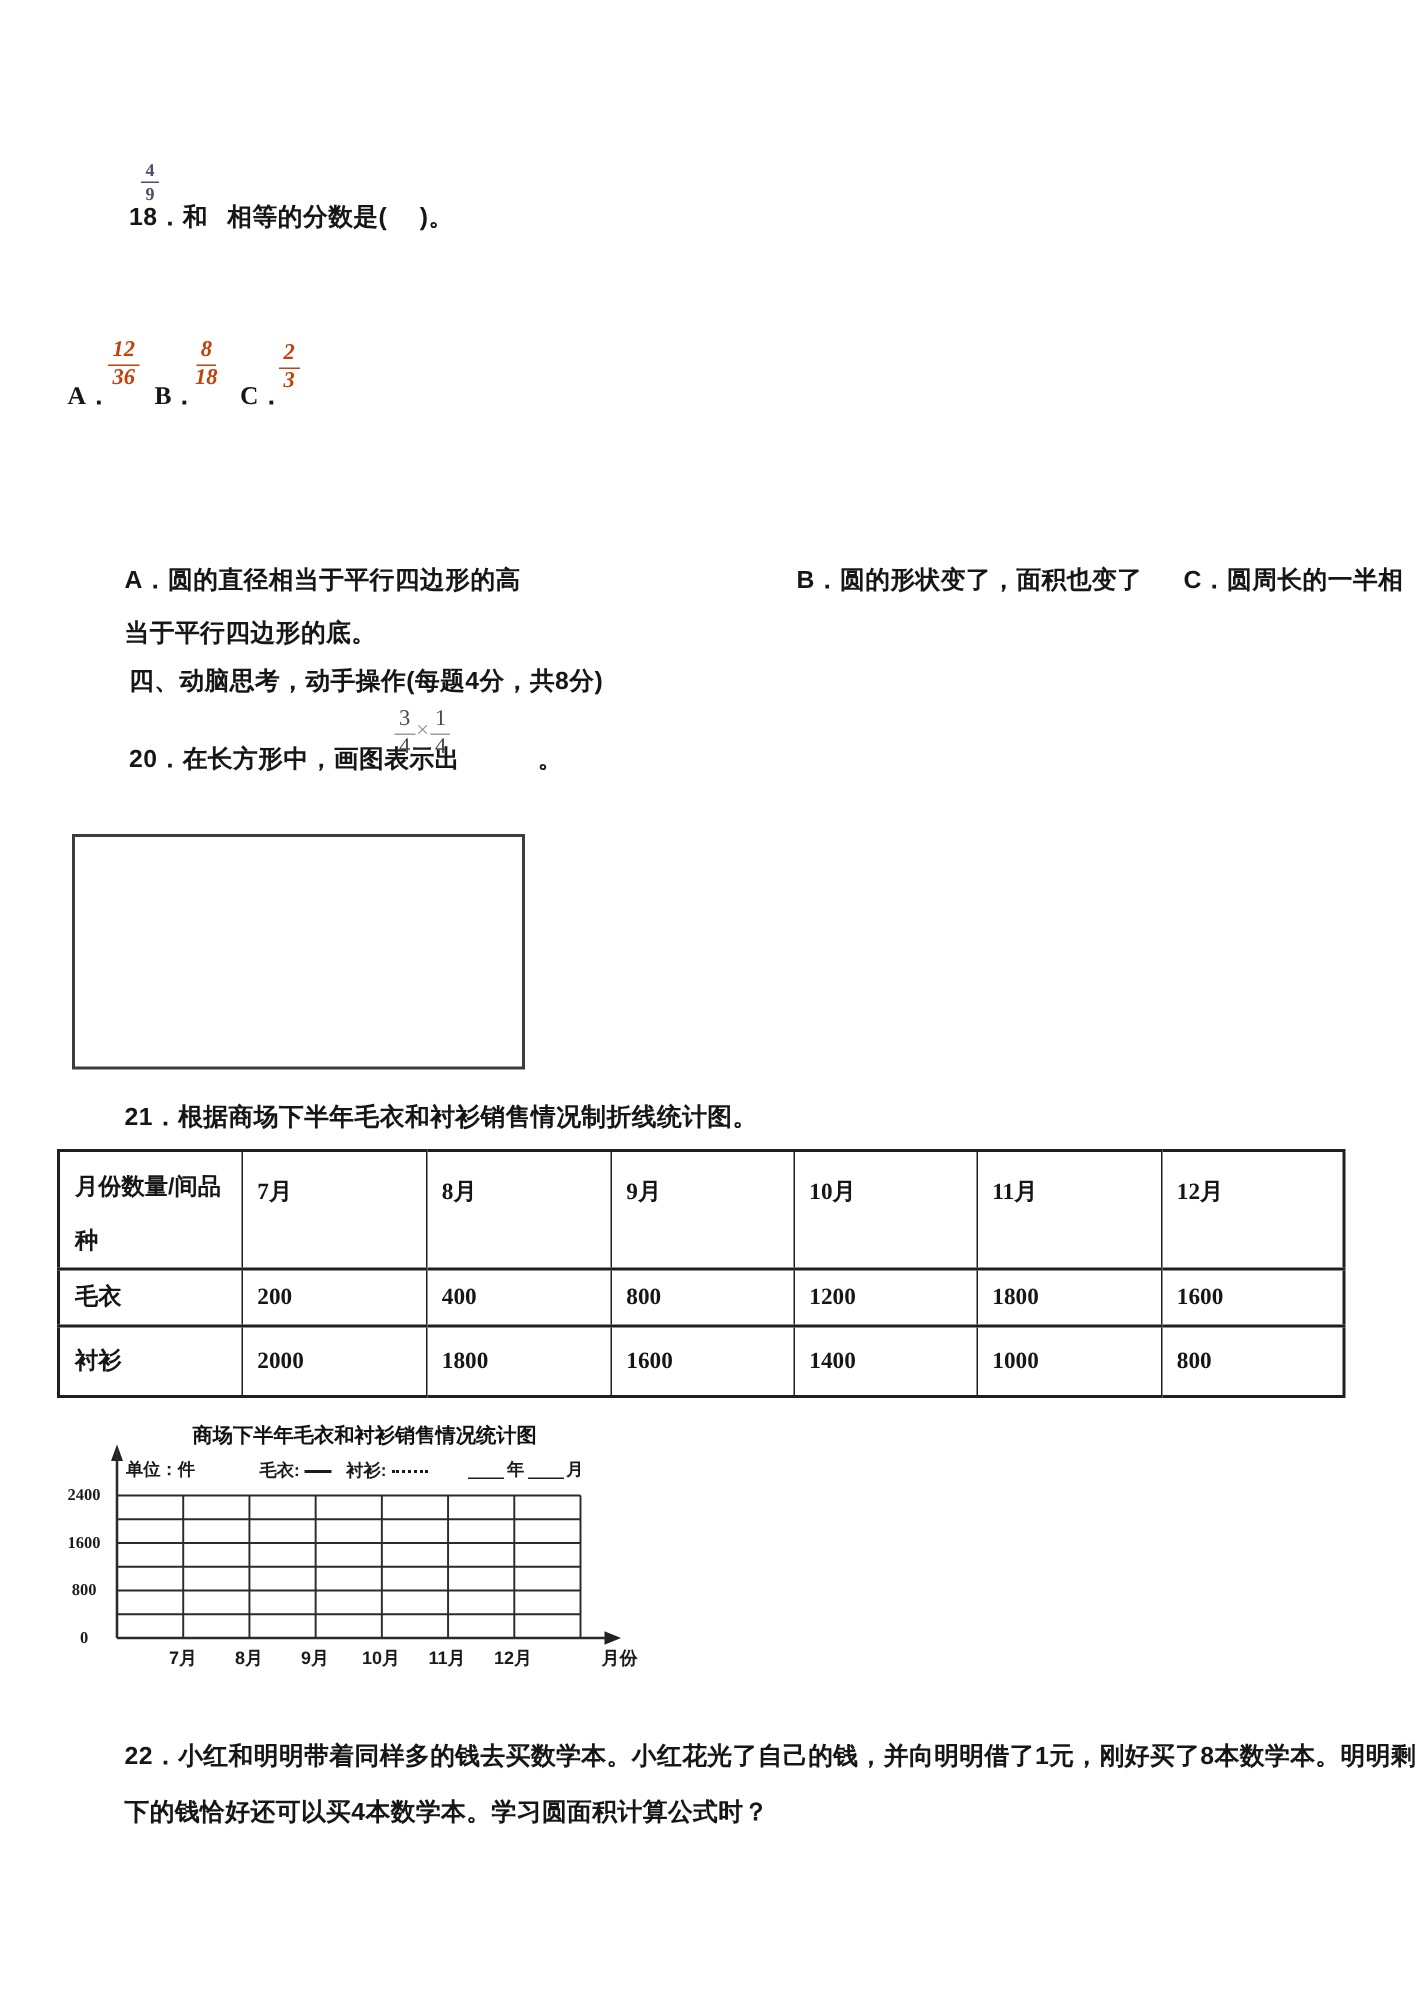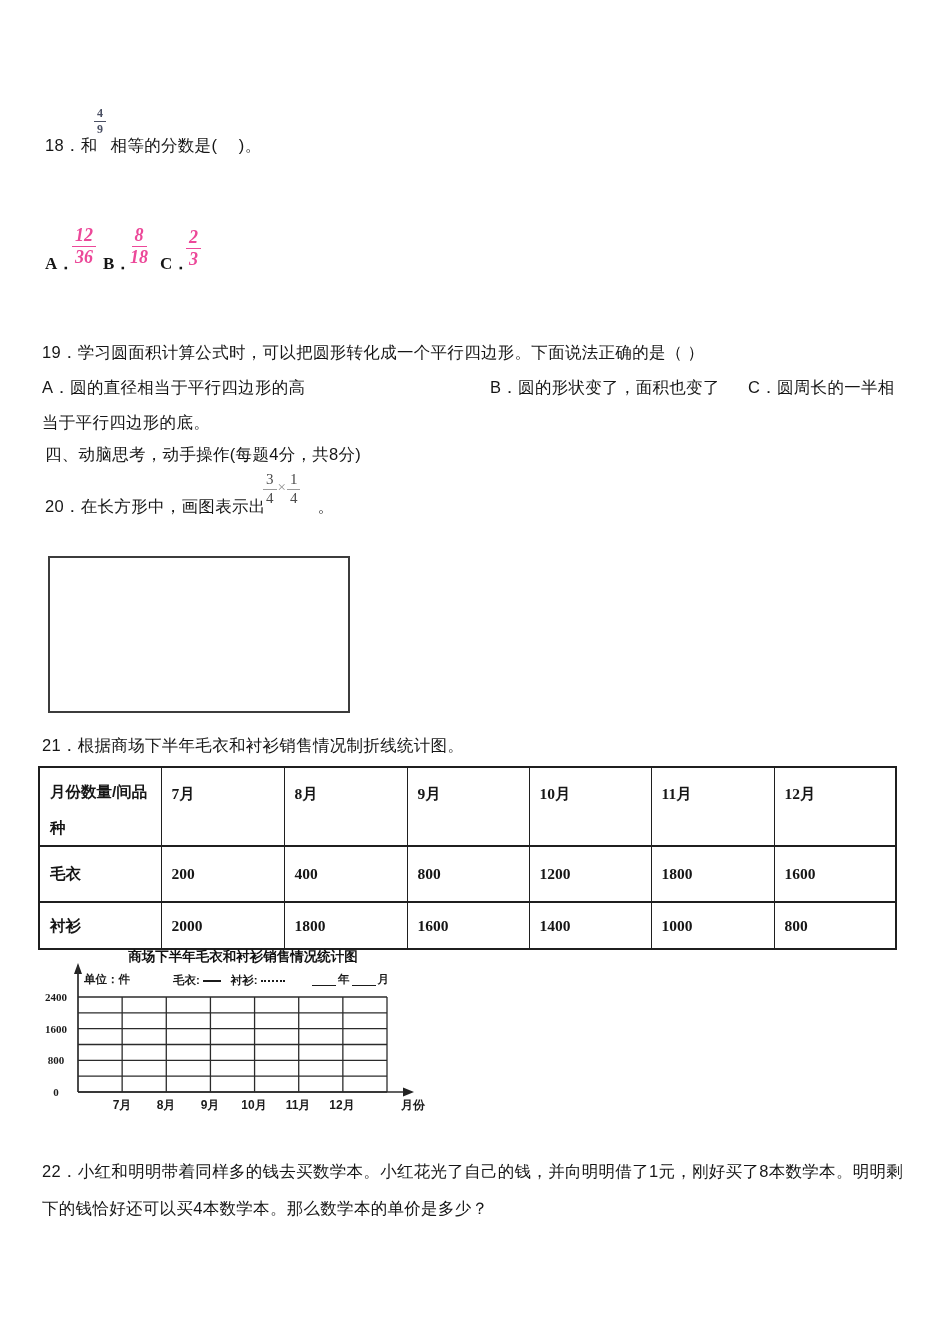--- a/index.html
+++ b/index.html
@@ -1,29 +1,29 @@
 <!DOCTYPE html>
 <html lang="zh"><head>
 <meta charset="utf-8">
 <style>
   html,body{margin:0;padding:0;background:#fff;}
   .page{position:relative;width:950px;height:1344px;background:#ffffff;overflow:hidden;
         font-family:"Liberation Sans",sans-serif;color:#161616;}
   .abs{position:absolute;}
-  .t{font-size:16.5px;line-height:1.25;letter-spacing:0.3px;font-weight:400;}
+  .t{font-size:16.5px;line-height:1.25;letter-spacing:0.3px;font-weight:700;margin-left:41px;}
   .serif{font-family:"Liberation Serif",serif;}
   
   .frac{display:inline-flex;flex-direction:column;align-items:center;line-height:1;}
   .frac .fn{border-bottom:1.2px solid currentColor;padding:0 3px 1.5px;}
   .frac .fd{padding-top:1.5px;}
   .fgap{display:inline-block;width:13px;}
   .qgap{display:inline-block;width:52px;}
   .opt-label{font-family:"Liberation Serif",serif;font-weight:700;font-size:17px;}
   .opt-frac{font-family:"Liberation Serif",serif;font-style:italic;font-weight:700;
-            font-size:18px;color:#ec4899;}
+            font-size:15px;color:#c2410c;}
   .q20frac{font-family:"Liberation Serif",serif;font-size:15px;color:#4a4a4a;display:inline-flex;align-items:center;}
   .q20frac .frac .fn{border-color:#9a9a9a;}
   .q20times{color:#8f8f8f;font-size:15px;padding:0 1px;position:relative;top:-2px;}
   
   .answer-box{border:2px solid #3c3c3c;background:#fff;}
   
   table.sales{border-collapse:collapse;table-layout:fixed;width:857px;}
   table.sales td{border-left:1.5px solid #1f1f1f;border-right:1.5px solid #1f1f1f;
                  border-top:2px solid #1f1f1f;border-bottom:2px solid #1f1f1f;
                  padding:0 0 0 10px;vertical-align:middle;}
@@ -63,21 +63,20 @@
   <div class="abs frac opt-frac" style="left:130px;top:226px;">
     <span class="fn">8</span>
     <span class="fd">18</span>
   </div>
   <span class="abs opt-label" style="left:160px;top:252px;">C．</span>
   <div class="abs frac opt-frac" style="left:186px;top:228px;">
     <span class="fn">2</span>
     <span class="fd">3</span>
   </div>
 
-  <div class="abs t" style="left:42px;top:342px;">19．学习圆面积计算公式时，可以把圆形转化成一个平行四边形。下面说法正确的是（ ）</div>
   <div class="abs t" style="left:42px;top:377px;">A．圆的直径相当于平行四边形的高</div>
   <div class="abs t" style="left:490px;top:377px;">B．圆的形状变了，面积也变了</div>
   <div class="abs t" style="left:748px;top:377px;">C．圆周长的一半相</div>
   <div class="abs t" style="left:42px;top:412px;">当于平行四边形的底。</div>
 
   <div class="abs t" style="left:45px;top:444px;">四、动脑思考，动手操作(每题4分，共8分)</div>
 
   <div class="abs t" style="left:45px;top:496px;">
     <span>20．在长方形中，画图表示出</span><span class="qgap"></span><span>。</span>
   </div>
@@ -110,21 +109,21 @@
     <tbody>
         <tr style="height:60px;">
       <td class="th-cn" style="vertical-align:top;padding-top:6px;">月份数量/间品种</td>
       <td class="mon" style="vertical-align:top;padding-top:16px;">7月</td>
       <td class="mon" style="vertical-align:top;padding-top:16px;">8月</td>
       <td class="mon" style="vertical-align:top;padding-top:16px;">9月</td>
       <td class="mon" style="vertical-align:top;padding-top:16px;">10月</td>
       <td class="mon" style="vertical-align:top;padding-top:16px;">11月</td>
       <td class="mon" style="vertical-align:top;padding-top:16px;">12月</td>
     </tr>
-    <tr style="height:56px;">
+    <tr style="height:38px;">
       <td class="th-cn">毛衣</td>
       <td class="num">200</td>
       <td class="num">400</td>
       <td class="num">800</td>
       <td class="num">1200</td>
       <td class="num">1800</td>
       <td class="num">1600</td>
     </tr>
     <tr style="height:47px;">
       <td class="th-cn">衬衫</td>
@@ -188,15 +187,15 @@
   <span class="xlab" style="left:122px;top:1097px;">7月</span>
   <span class="xlab" style="left:166px;top:1097px;">8月</span>
   <span class="xlab" style="left:210px;top:1097px;">9月</span>
   <span class="xlab" style="left:254px;top:1097px;">10月</span>
   <span class="xlab" style="left:298px;top:1097px;">11月</span>
   <span class="xlab" style="left:342px;top:1097px;">12月</span>
   <span class="xlab" style="left:389px;top:1097px;margin-left:24px;">月份</span>
 
 
   <div class="abs t" style="left:42px;top:1161px;width:872px;">22．小红和明明带着同样多的钱去买数学本。小红花光了自己的钱，并向明明借了1元，刚好买了8本数学本。明明剩</div>
-  <div class="abs t" style="left:42px;top:1198px;">下的钱恰好还可以买4本数学本。那么数学本的单价是多少？</div>
+  <div class="abs t" style="left:42px;top:1198px;">下的钱恰好还可以买4本数学本。学习圆面积计算公式时？</div>
 
 </div>
 
 </body></html>

